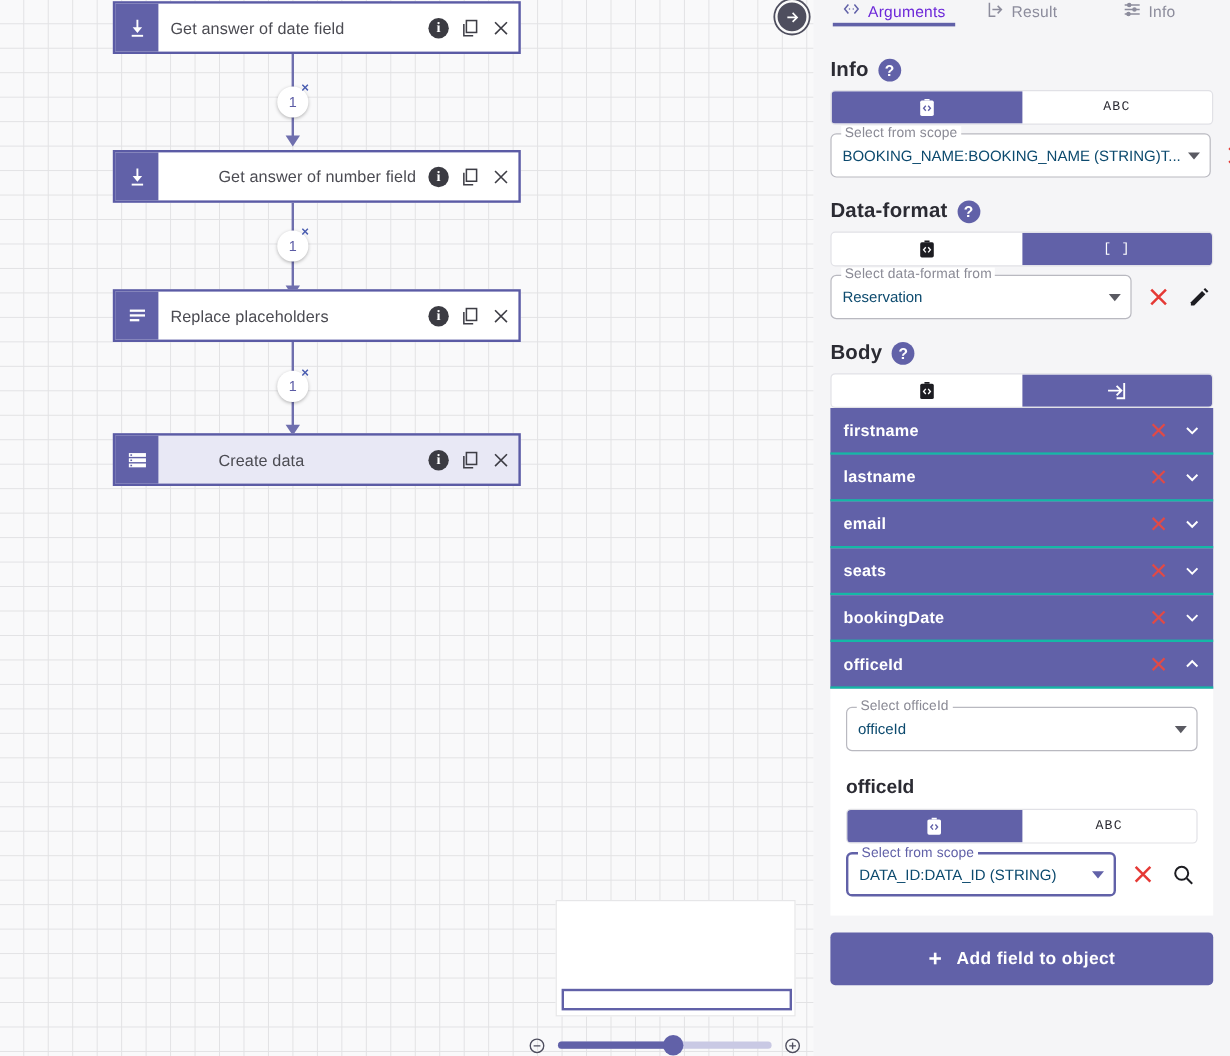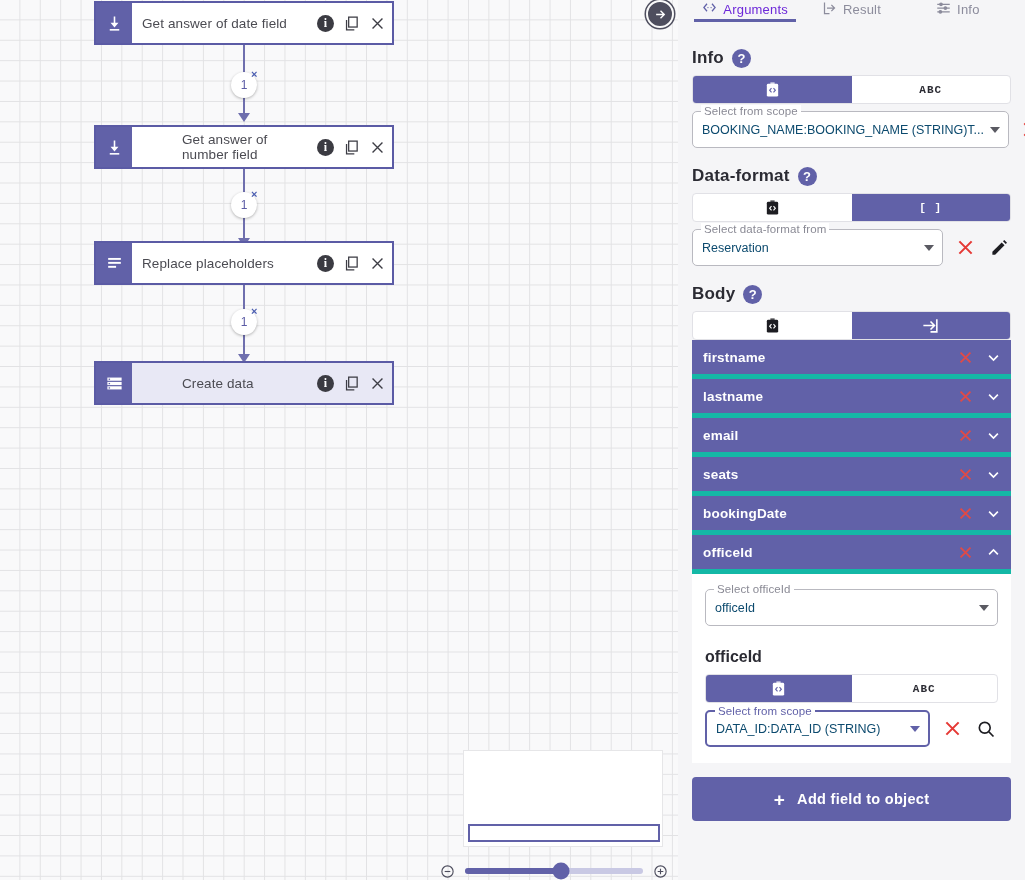--- a/index.html
+++ b/index.html
@@ -20,21 +20,21 @@
     background-image:
       linear-gradient(to right, #e2e2e4 1px, transparent 1px),
       linear-gradient(to bottom, #e2e2e4 1px, transparent 1px);
     background-size: 20.4px 20.4px;
     background-position: -1px -1px;
     overflow: hidden;
   }
 
   .node {
     position: absolute;
-    width: 300px; height: 44px;
+    width: 340px; height: 44px;
     display: flex;
     border: 2px solid #5b5ba5;
     background: #ffffff;
     align-items: stretch;
   }
   .node.selected { background: #e8e8f5; }
   .node-icon {
     width: 36px;
     background: #6161a8;
     display: flex; align-items: center; justify-content: center;
@@ -181,21 +181,21 @@
   }
 
   .seg {
     display: flex; width: 100%; height: 29px;
     border: 1px solid #e1e1e6; border-radius: 4px;
     overflow: hidden; background: #fff;
   }
   .seg > div {
     flex: 1 1 50%;
     display: flex; align-items: center; justify-content: center;
-    font-size: 11px; font-weight: bold; color: #2b2b33;
+    font-size: 11px; font-weight: normal; color: #2b2b33;
     font-family: "Liberation Mono", monospace;
     letter-spacing: 1px;
   }
   .seg > div.on { background: #6161a8; color: #fff; }
 
   .field-row { display: flex; align-items: center; gap: 0; }
   .outlined {
     position: relative;
     flex: 1 1 auto;
     height: 37px;
@@ -233,21 +233,21 @@
     width: 24px; height: 24px;
     margin-left: 10px; margin-top: 7px;
     display: flex; align-items: center; justify-content: center;
   }
 
   
   .flist { margin-top: 0; }
   .frow {
     height: 39px;
     background: #6161a8;
-    border-bottom: 5px solid #14b8a6;
+    border-bottom: 2px solid #14b8a6;
     display: flex; align-items: center;
     padding: 0 10px 0 11px;
   }
   .frow .fname {
     flex: 1 1 auto;
     color: #ffffff; font-size: 13.5px; font-weight: bold;
     letter-spacing: .2px;
   }
   .frow .fx { margin-right: 12px; display: flex; align-items: center; }
   .frow .fchev { display: flex; align-items: center; }

